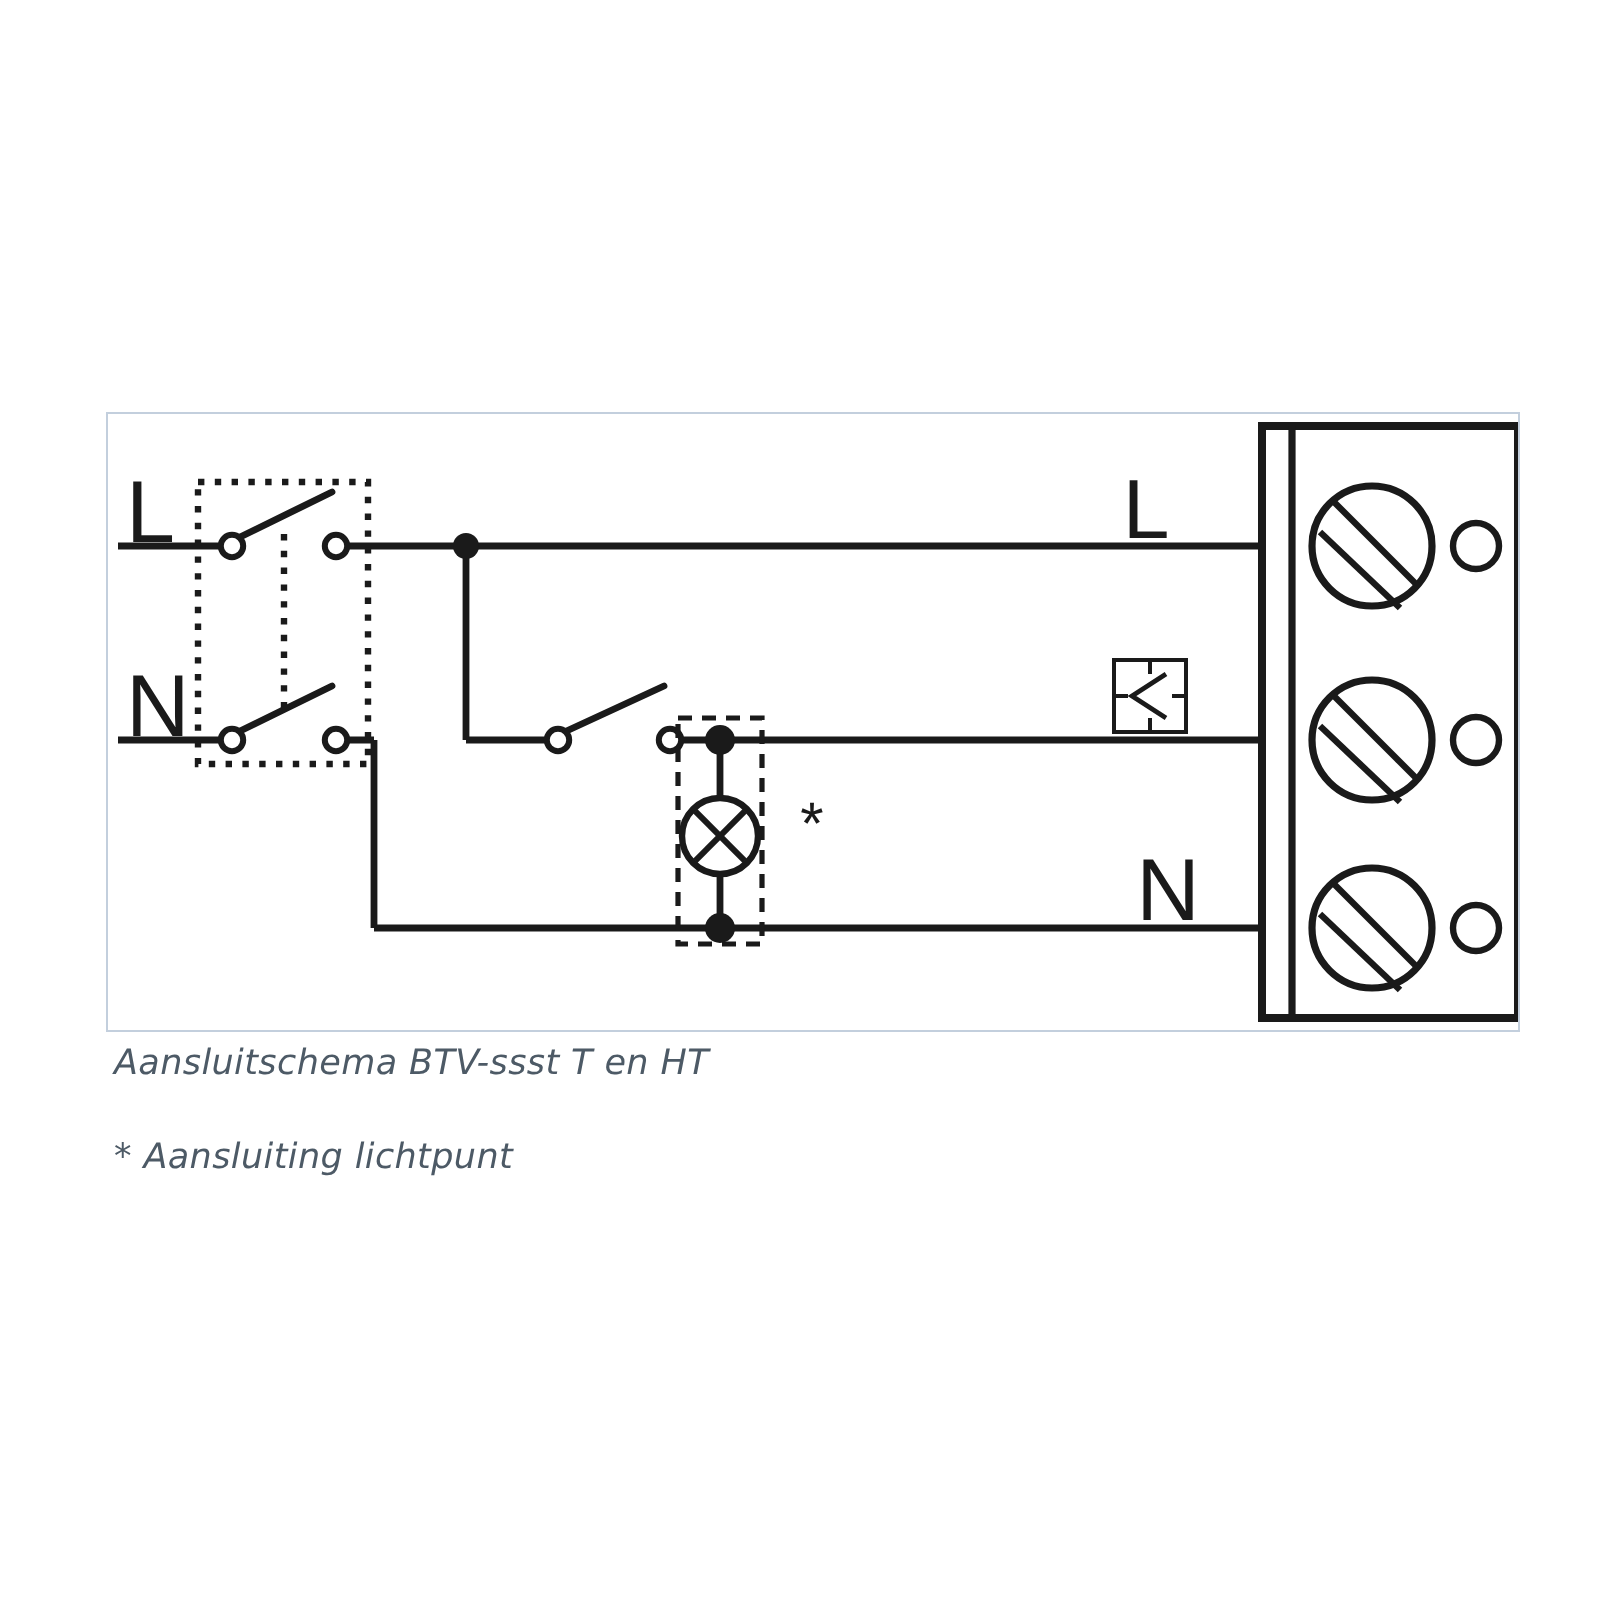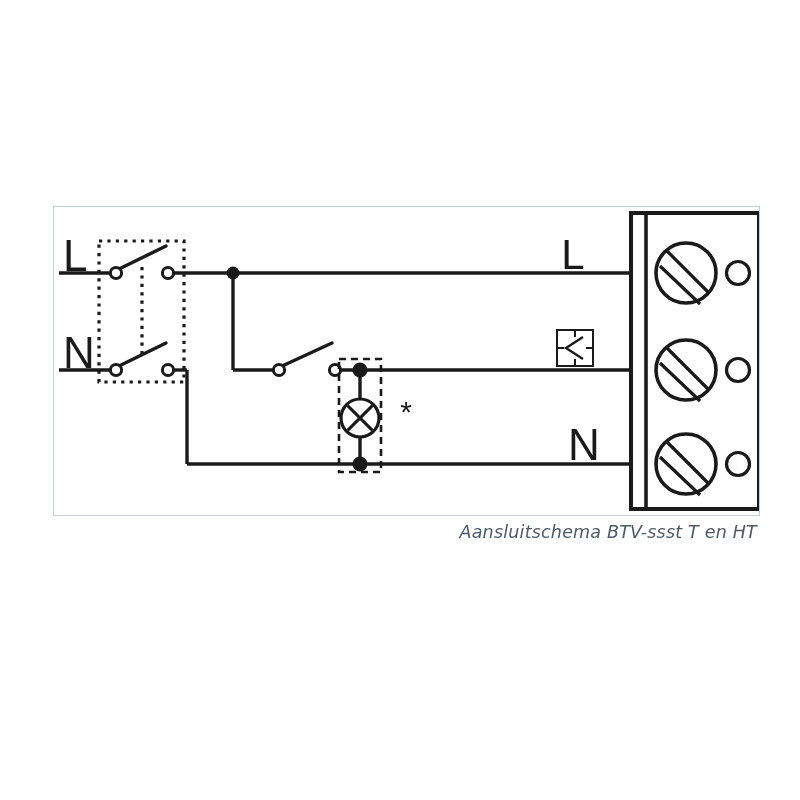--- a/index.html
+++ b/index.html
@@ -43,21 +43,20 @@
     width: 700px;
   }
   .caption-line {
     font-family: "DejaVu Sans", sans-serif;
     font-style: italic;
     font-size: 17.5px;
     color: #4d5a66;
     letter-spacing: 0.2px;
     line-height: 1.2;
     white-space: nowrap;
-    text-align: right;
   }
   .caption-line.secondary {
     margin-top: 26px;
   }
 </style>
 </head>
 <body>
 
 <div id="page">
 
@@ -169,15 +168,16 @@
 
       <text x="530" y="253" font-family="'Liberation Sans', sans-serif" font-size="44" fill="#1a1a1a" text-anchor="middle">N</text>
 
       <text x="352" y="215" font-family="'Liberation Sans', sans-serif" font-size="30" fill="#1a1a1a" text-anchor="middle">*</text>
 
     </svg>
   </div>
 
   <div class="caption-block">
     <div class="caption-line">Aansluitschema BTV-ssst T en HT</div>
+    <div class="caption-line secondary">* Aansluiting lichtpunt</div>
   </div>
 
 </div>
 
 </body></html>

